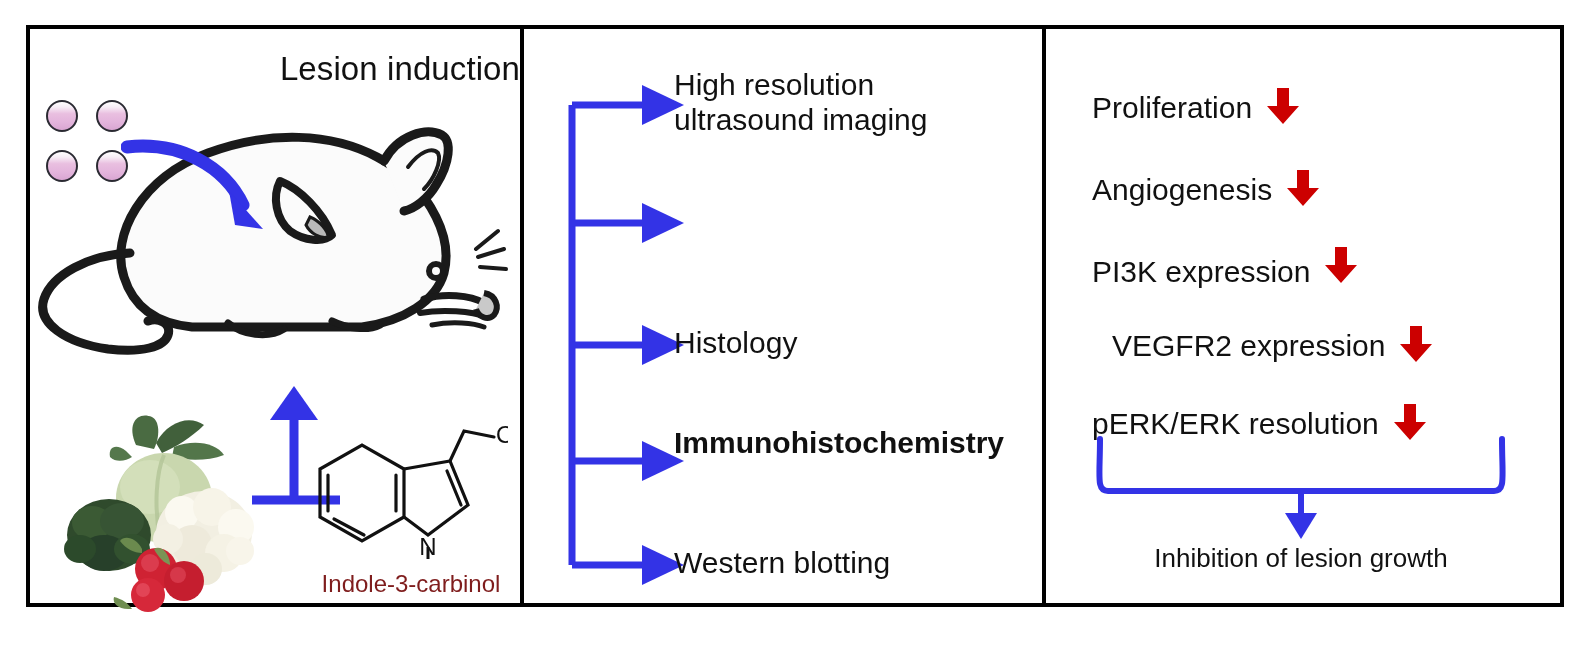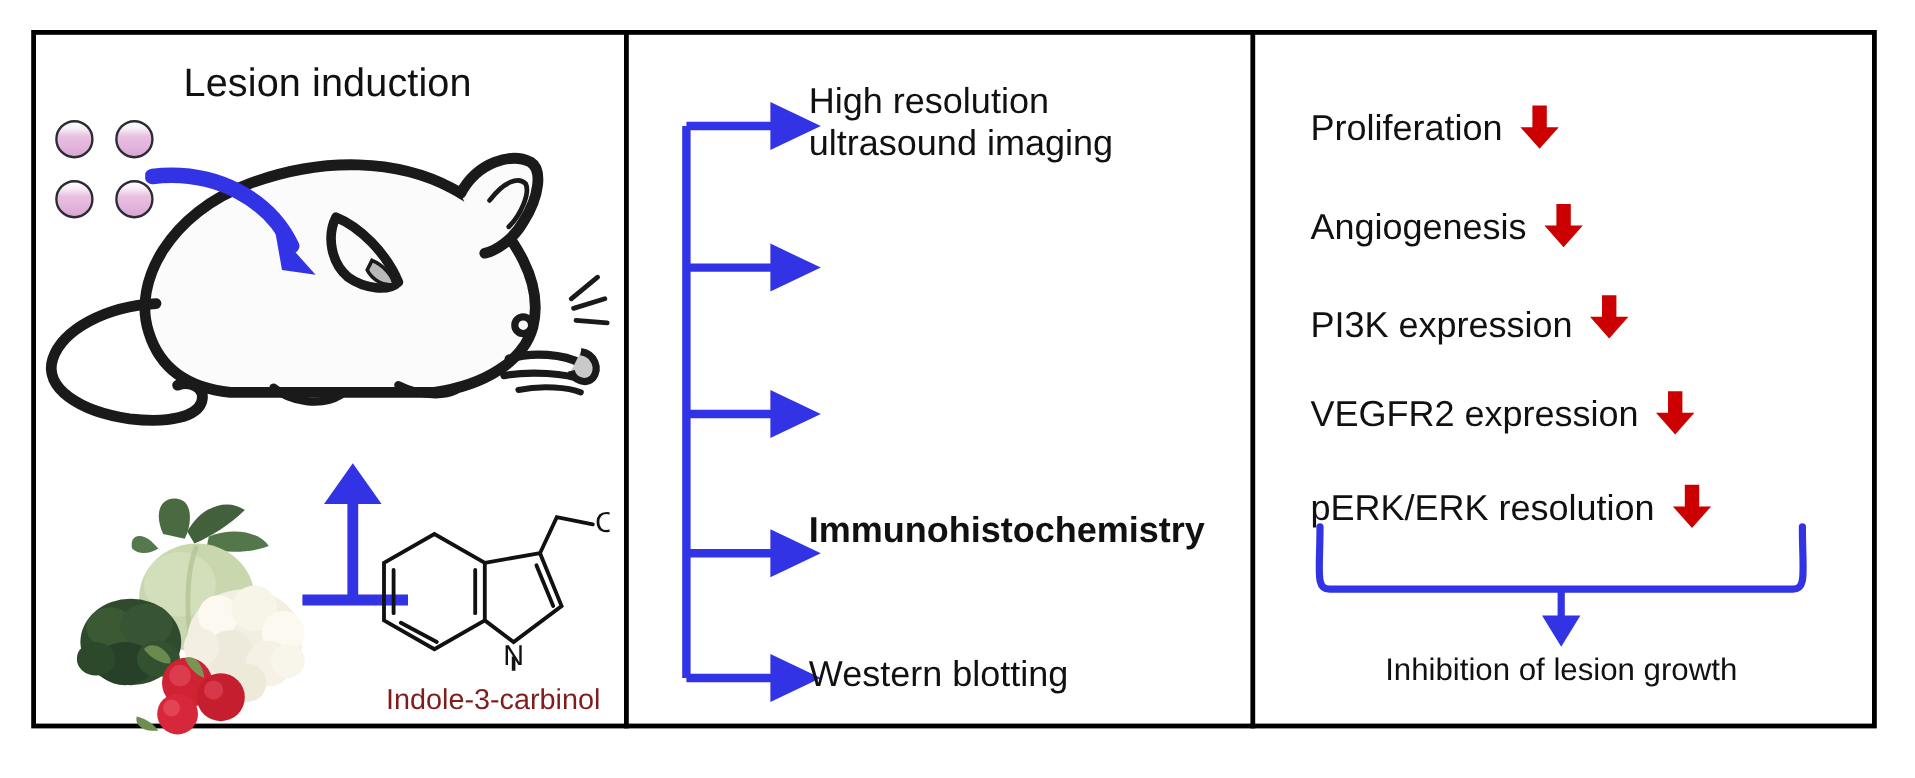--- a/index.html
+++ b/index.html
@@ -45,21 +45,21 @@
   #panel-left   { left: 26px;   width: 494px; }
   #panel-middle { left: 524px;  width: 518px; }
   #panel-right  { left: 1046px; width: 518px; }
 
   
   .panel-title {
     position: absolute;
     left: 0;
     top: 25px;
     width: 100%;
-    text-align: center;
+    text-align: right;
     font-size: 33px;
     color: #111111;
     letter-spacing: 0.1px;
   }
   .mouse-wrap {
     position: absolute;
     left: 6px;
     top: 60px;
     width: 480px;
     height: 280px;
@@ -326,20 +326,21 @@
         <path d="M80 32  L122 52  L80 72 Z"></path>
         <path d="M80 150 L122 170 L80 190 Z"></path>
         <path d="M80 272 L122 292 L80 312 Z"></path>
         <path d="M80 388 L122 408 L80 428 Z"></path>
         <path d="M80 492 L122 512 L80 532 Z"></path>
       </g>
     </svg>
 
     <div class="method-label" style="top:42px;">High resolution
 ultrasound imaging</div>
+    <div class="method-label" style="top:300px;">Histology</div>
     <div class="method-label" style="top:400px;font-weight:bold;">Immunohistochemistry</div>
     <div class="method-label" style="top:520px;">Western blotting</div>
   </div>
 
   <div class="panel" id="panel-right">
 
     <div class="outcome-row" style="top:144px;">
       <span class="outcome-label">Angiogenesis</span>
       <span class="down-arrow">
         <svg width="34" height="40" viewBox="0 0 34 40">
@@ -359,21 +360,21 @@
 
     <div class="outcome-row" style="top:222px;align-items:flex-end;">
       <span class="outcome-label">PI3K expression</span>
       <span class="down-arrow">
         <svg width="34" height="40" viewBox="0 0 34 40">
           <path d="M11 2 L23 2 L23 20 L33 20 L17 38 L1 20 L11 20 Z" fill="#cc0000"></path>
         </svg>
       </span>
     </div>
 
-    <div class="outcome-row" style="top:300px;">
+    <div class="outcome-row" style="top:300px;margin-left:20px;">
       <span class="outcome-label">VEGFR2 expression</span>
       <span class="down-arrow">
         <svg width="34" height="40" viewBox="0 0 34 40">
           <path d="M11 2 L23 2 L23 20 L33 20 L17 38 L1 20 L11 20 Z" fill="#cc0000"></path>
         </svg>
       </span>
     </div>
 
     <div class="outcome-row" style="top:378px;">
       <span class="outcome-label">pERK/ERK resolution</span>

